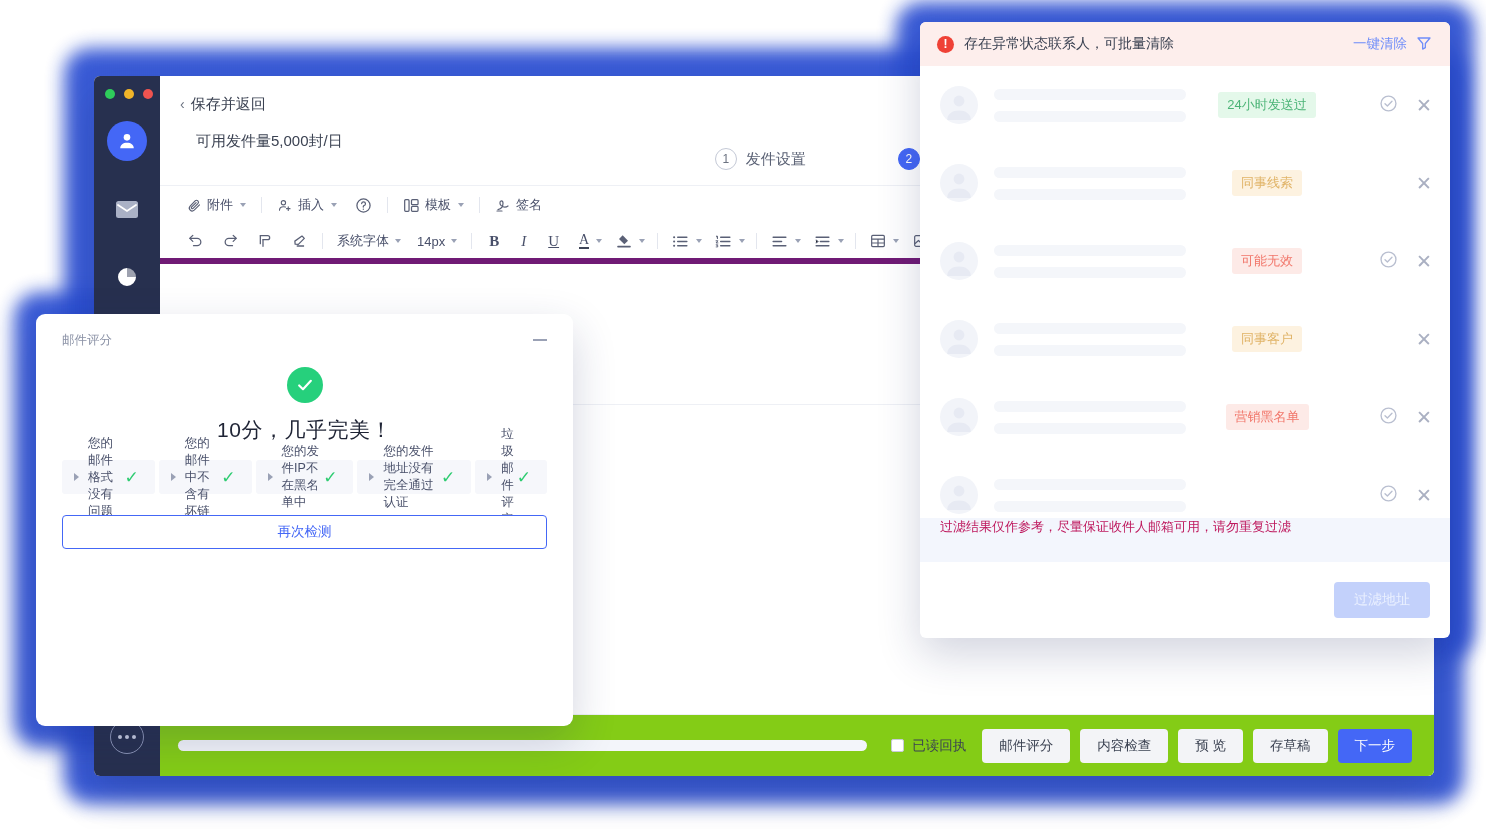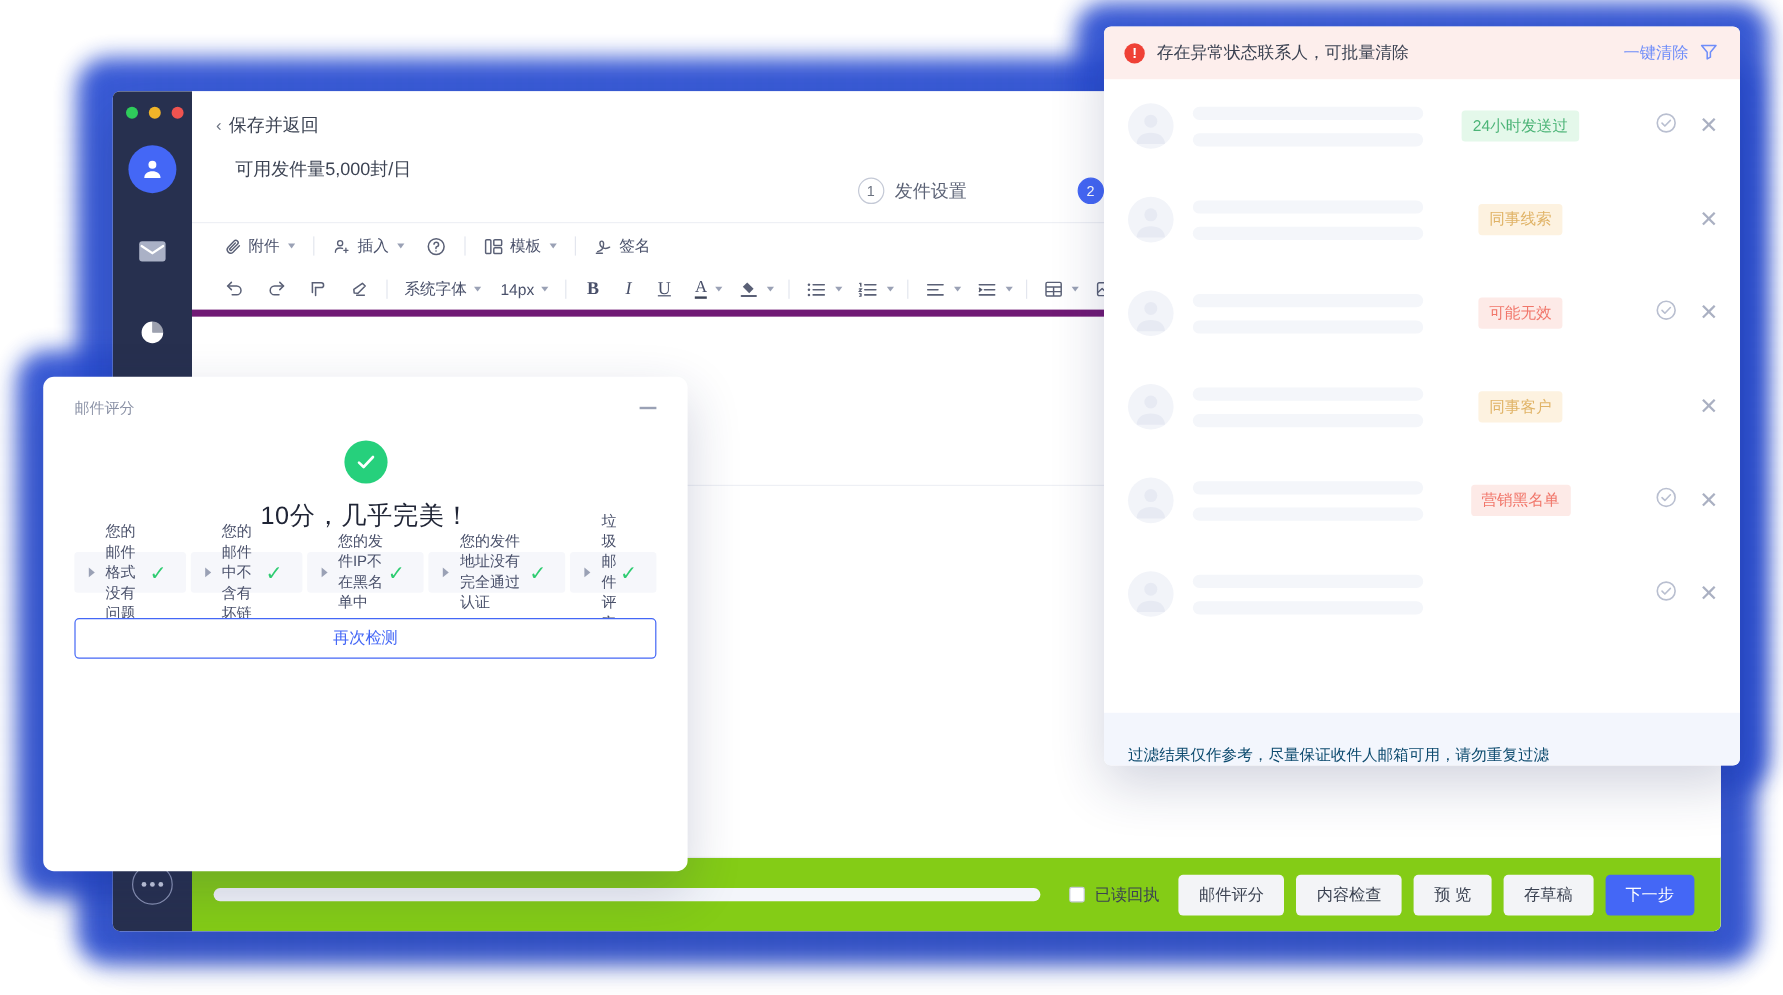--- a/index.html
+++ b/index.html
@@ -168,22 +168,22 @@
   .skel .bar.b2{ width:100%;}
   .tagwrap{ width:130px; display:flex; justify-content:center; }
   .tag{ font-size:13px; padding:4px 9px; border-radius:3px; white-space:nowrap;}
   .tag.green{ background:#e4f8ea; color:#4cb477;}
   .tag.orange{ background:#fdf2e0; color:#e0b366;}
   .tag.red{ background:#fdeae7; color:#f1766a;}
   .row-actions{ width:84px; display:flex; align-items:center; justify-content:flex-end; gap:18px;}
   .ck-ico{ color:#b9bfd0;}
   .x-ico{ color:#aab0c2; font-size:19px; line-height:1;}
   #tip-bar{
-    height:44px; background:#f3f6fd; display:flex; align-items:flex-end; padding:0 20px;
-    font-size:13px; color:#0c4a6e;
+    height:44px; background:#f3f6fd; display:flex; align-items:flex-start; padding:0 20px;
+    font-size:13px; color:#be185d;
   }
   #panel-foot{ height:76px; display:flex; align-items:center; justify-content:flex-end; padding:0 20px;}
   #filter-btn{
     height:36px; padding:0 20px; border:none; border-radius:4px; background:#c3d1fb; color:#eaf0ff;
     font-size:14px; font-family:inherit;
   }
 </style>
 </head>
 <body>
 
@@ -683,15 +683,18 @@
           </span>
           <span class="x-ico">✕</span>
         </div>
       </div>
 
     </div>
 
     <div id="tip-bar">
       <span>过滤结果仅作参考，尽量保证收件人邮箱可用，请勿重复过滤</span>
     </div>
+    <div id="panel-foot">
+      <button id="filter-btn">过滤地址</button>
+    </div>
   </div>
 
 </div>
 
 </body></html>

